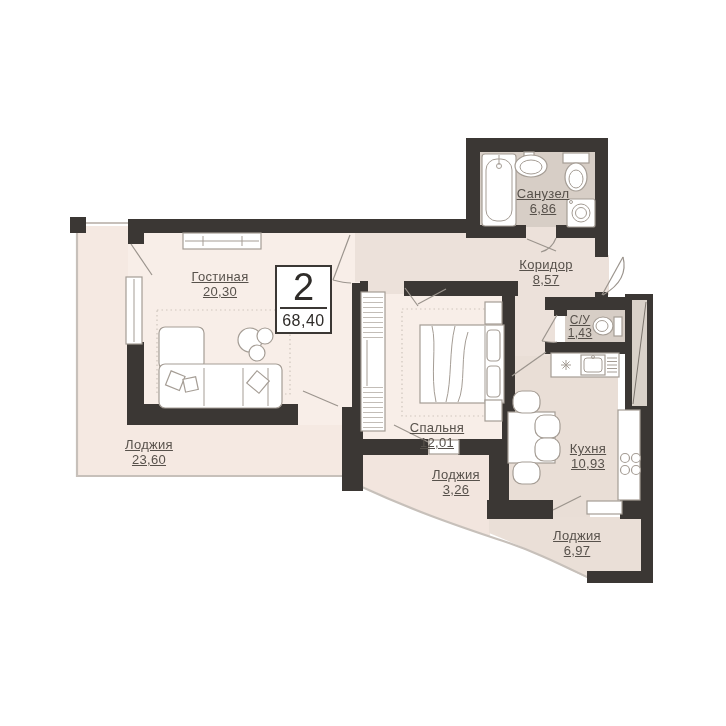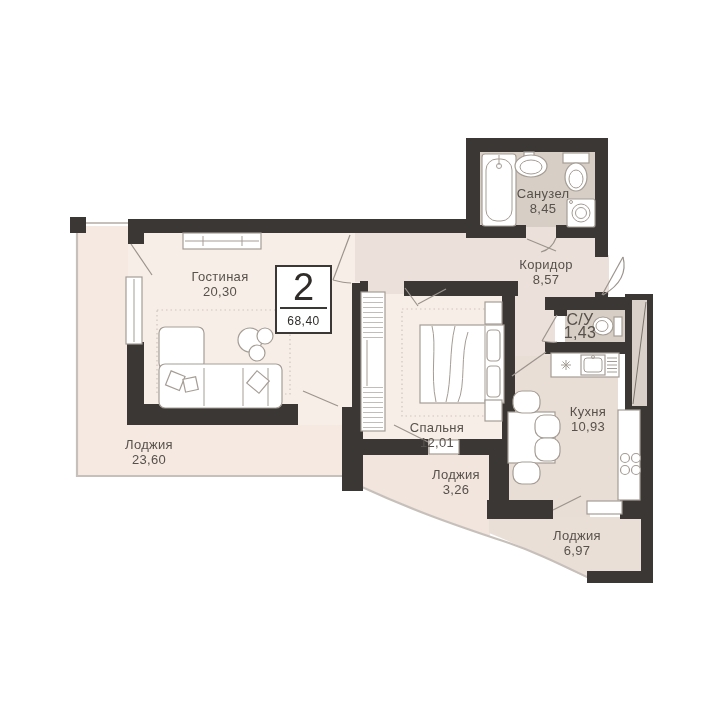--- a/index.html
+++ b/index.html
@@ -19,29 +19,29 @@
   .f-wet{fill:var(--wet);} .f-shaft{fill:var(--shaft);}
   .glz{stroke:var(--line);stroke-width:2.2;fill:none;}
   .furn{fill:#fff;stroke:var(--furn);stroke-width:1.2;}
   .furnl{fill:none;stroke:var(--furn);stroke-width:1;}
   .door{fill:none;stroke:var(--door);stroke-width:1.2;}
   .rug{fill:none;stroke:var(--rug);stroke-width:1.2;stroke-dasharray:1.5 3;}
   .win{fill:#fff;stroke:var(--furn);stroke-width:1.2;}
   .shaft-line{stroke:#7a736c;stroke-width:1;}
   .rl{position:absolute;transform:translateX(-50%);text-align:center;
       font-size:13px;line-height:15px;color:var(--text);letter-spacing:.3px;
-      white-space:nowrap;}
+      white-space:nowrap;text-decoration:underline;}
   .rl span{display:block;}
-  .rl.sm{font-size:16px;line-height:12.5px;}
+  .rl.sm{font-size:12px;line-height:12.5px;}
   .badge{position:absolute;left:275px;top:265px;width:57px;background:#fff;
          border:2.5px solid var(--wall);box-sizing:border-box;text-align:center;
          color:#2f2c29;}
   .badge-num{font-size:38px;line-height:38px;padding-top:1px;}
   .badge-div{height:2px;background:var(--wall);margin:1px 3px;}
-  .badge-area{font-size:12px;line-height:22px;letter-spacing:.5px;}
+  .badge-area{font-size:16px;line-height:22px;letter-spacing:.5px;}
 </style>
 </head>
 <body>
 
 <div id="stage">
 
 <svg id="plan-svg" width="726" height="726" viewBox="0 0 726 726">
 
   <defs>
     <pattern id="hatch" patternUnits="userSpaceOnUse" width="24" height="5">
@@ -282,35 +282,35 @@
   <span>23,60</span>
 </div>
 <div class="rl" style="left:437px;top:420px">
   <span>Спальня</span>
   <span>12,01</span>
 </div>
 <div class="rl" style="left:456px;top:467px">
   <span>Лоджия</span>
   <span>3,26</span>
 </div>
-<div class="rl" style="left:588px;top:404px">
+<div class="rl" style="left:588px;top:441px">
   <span>Кухня</span>
   <span>10,93</span>
 </div>
 <div class="rl" style="left:577px;top:528px">
   <span>Лоджия</span>
   <span>6,97</span>
 </div>
 <div class="rl" style="left:546px;top:257px">
   <span>Коридор</span>
   <span>8,57</span>
 </div>
 <div class="rl" style="left:543px;top:186px">
   <span>Санузел</span>
-  <span>8,45</span>
+  <span>6,86</span>
 </div>
 <div class="rl sm" style="left:580px;top:314px">
   <span>С/У</span>
   <span>1,43</span>
 </div>
 
 <div class="badge">
   <div class="badge-num">2</div>
   <div class="badge-div"></div>
   <div class="badge-area">68,40</div>

